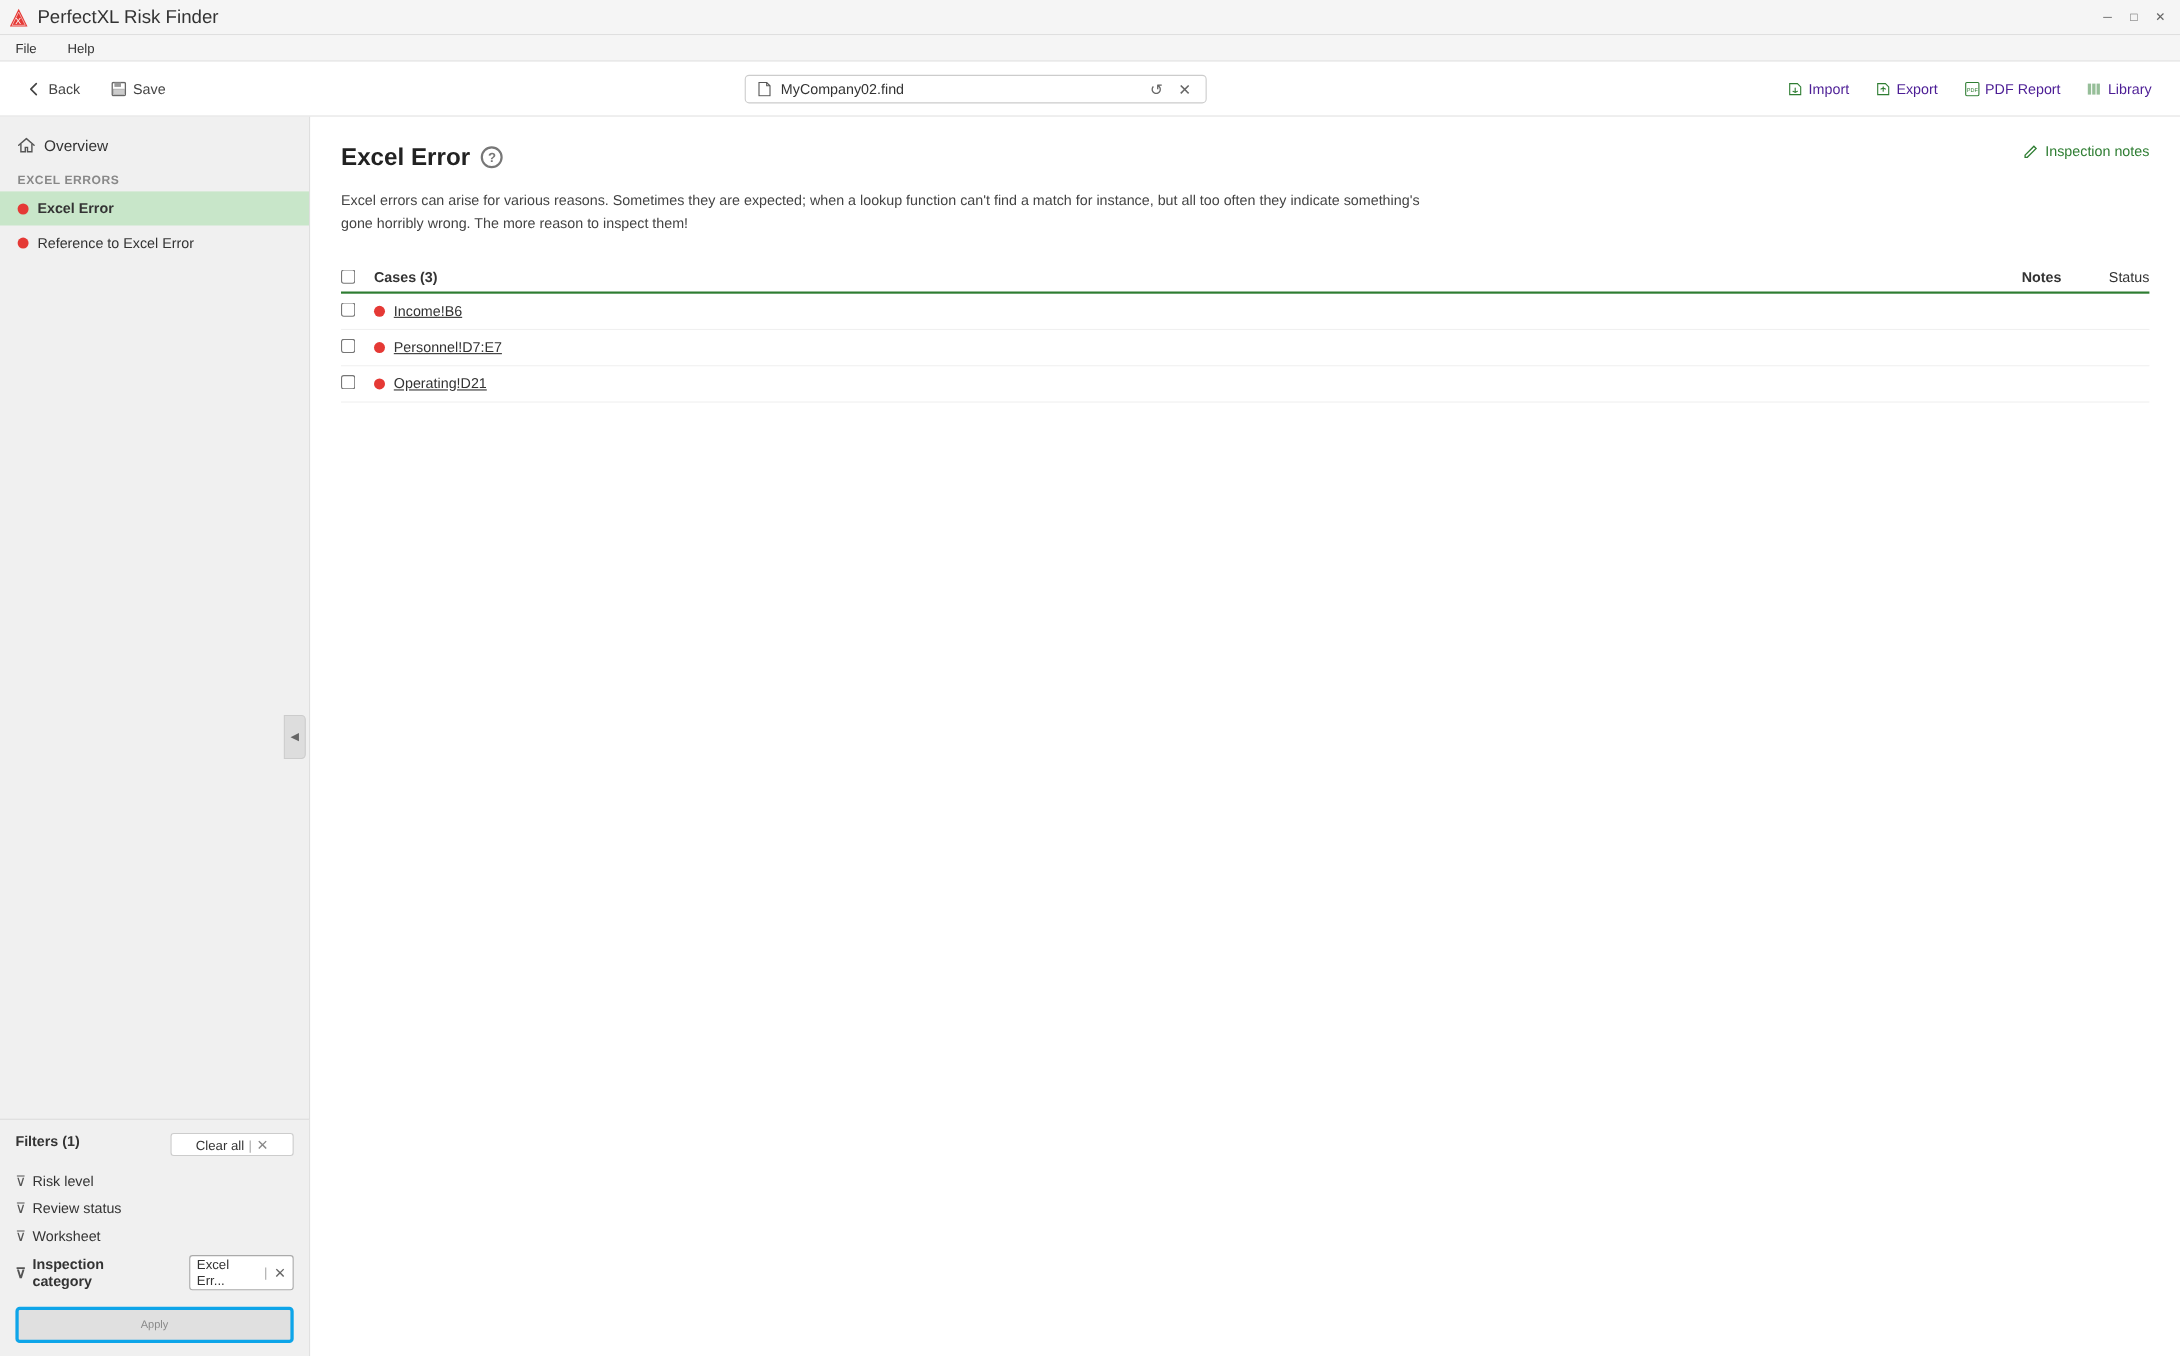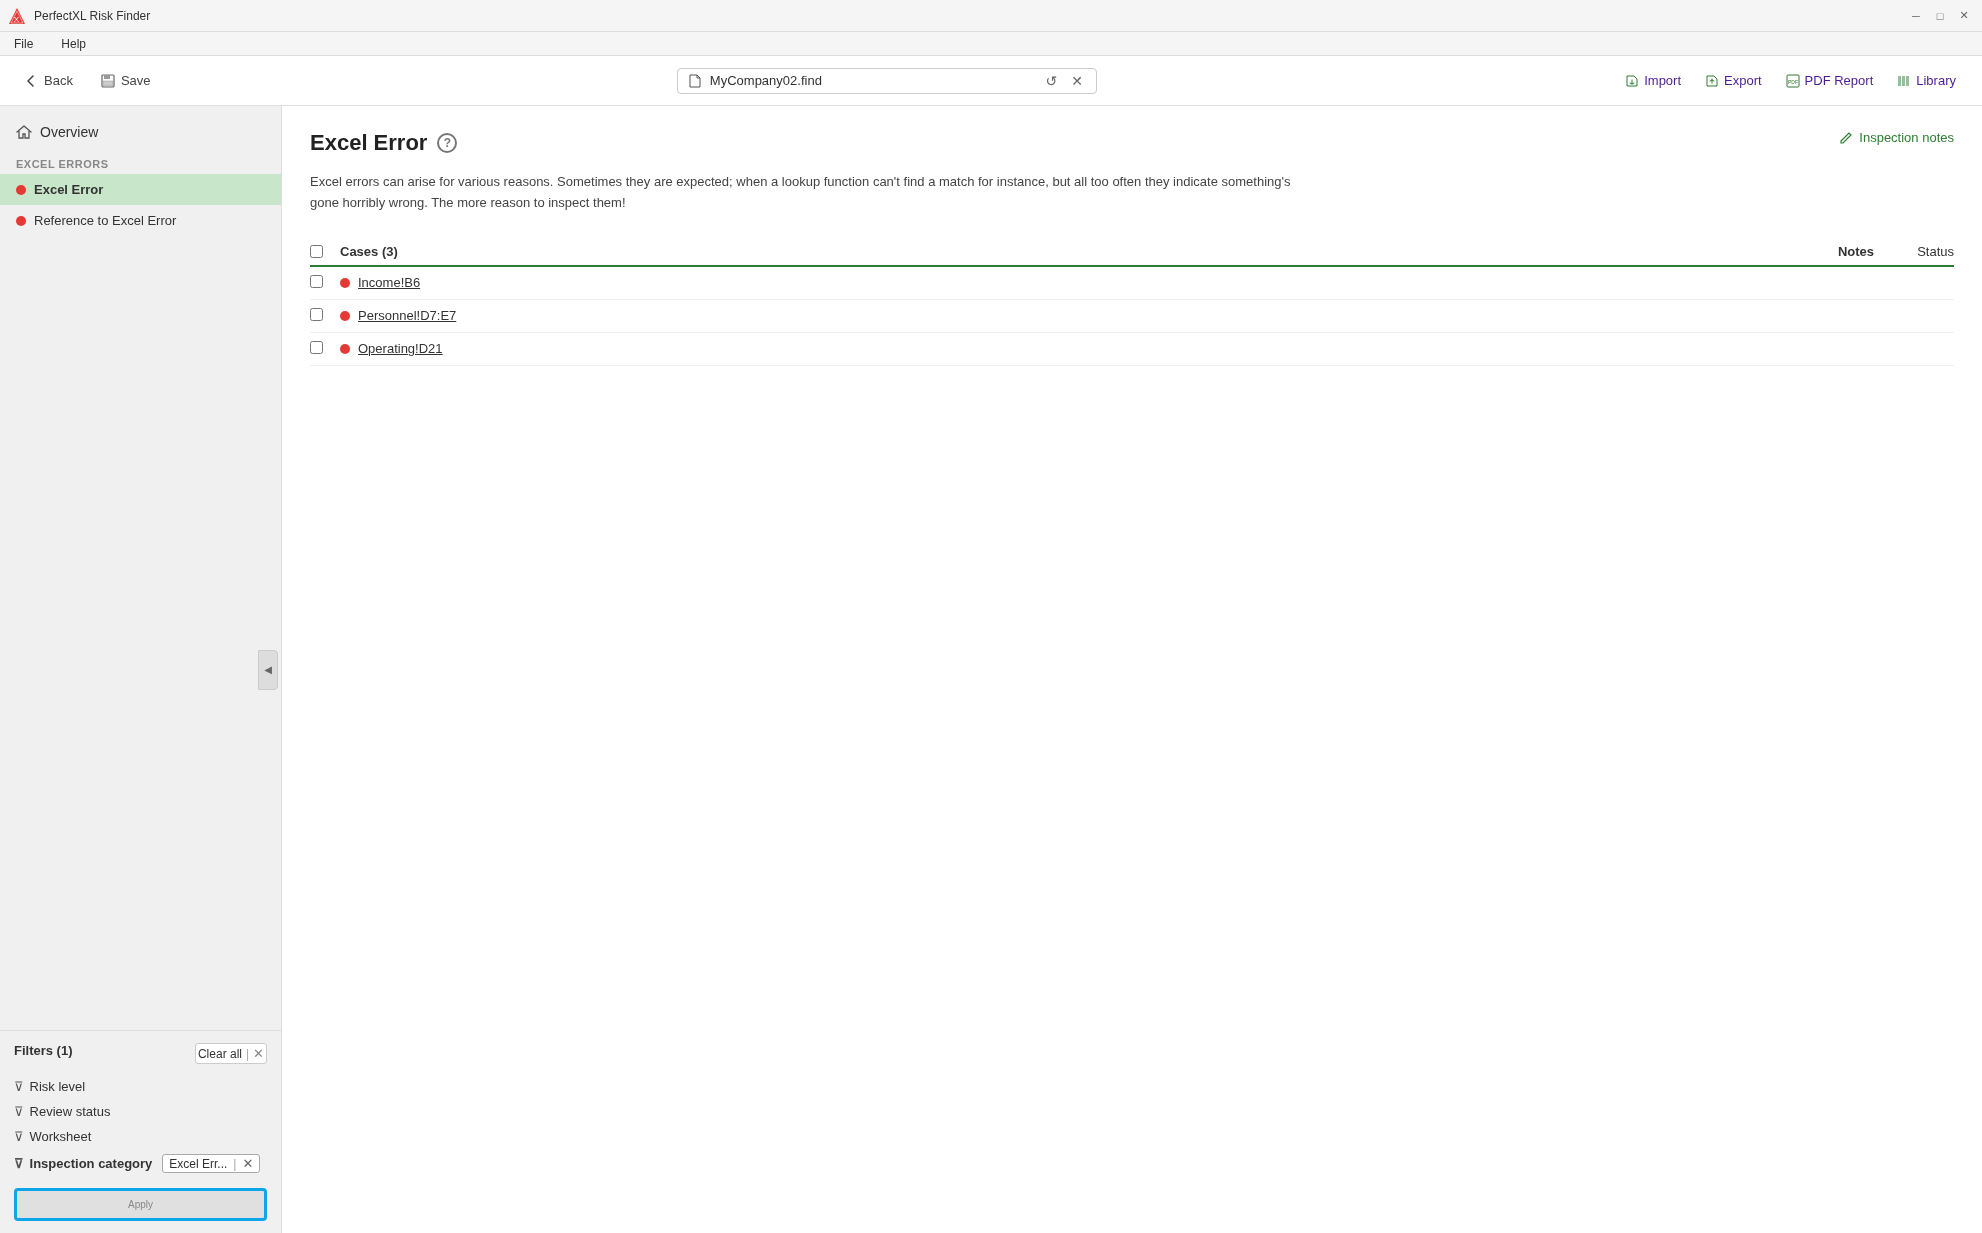--- a/index.html
+++ b/index.html
@@ -23,21 +23,21 @@
       align-items: center;
       padding: 0 8px;
       justify-content: space-between;
     }
     .title-bar-left {
       display: flex;
       align-items: center;
       gap: 8px;
     }
     .title-bar-title {
-      font-size: 12px;
+      font-size: 17px;
       color: #333;
     }
     .title-bar-controls {
       display: flex;
       gap: 4px;
     }
     .title-bar-btn {
       width: 20px;
       height: 20px;
       background: none;
@@ -238,21 +238,21 @@
     }
     .clear-all-btn {
       display: flex;
       align-items: center;
       gap: 4px;
       background: none;
       border: none;
       cursor: pointer;
       font-size: 12px;
       color: #333;
-      padding: 2px 2px;
+      padding: 2px 22px;
       border: 1px solid #ccc;
       border-radius: 3px;
       background: #fff;
     }
 
     .filter-row {
       display: flex;
       align-items: center;
       gap: 6px;
       padding: 5px 0;
@@ -269,21 +269,21 @@
     .filter-tag {
       display: flex;
       align-items: center;
       gap: 4px;
       background: #fff;
       border: 1px solid #aaa;
       border-radius: 3px;
       padding: 1px 6px;
       font-size: 12px;
       color: #333;
-      margin-left: 4px;
+      margin-left: 18px;
     }
     .filter-tag-x {
       cursor: pointer;
       color: #666;
       font-size: 13px;
     }
     .filter-divider {
       color: #aaa;
       margin: 0 2px;
     }

